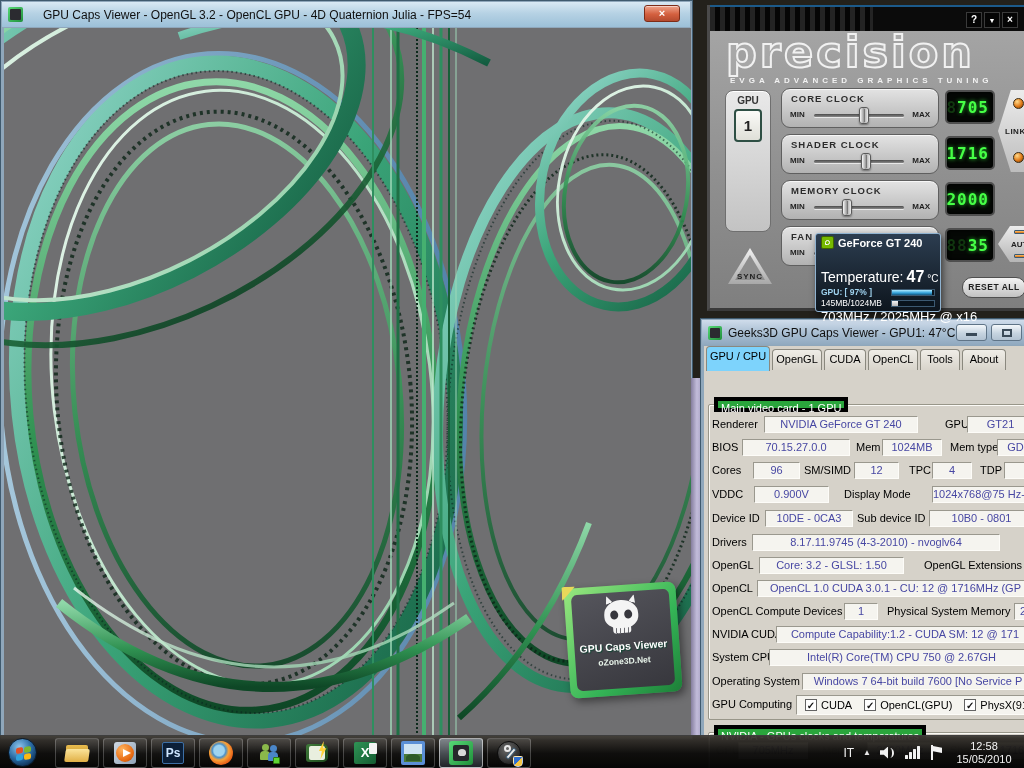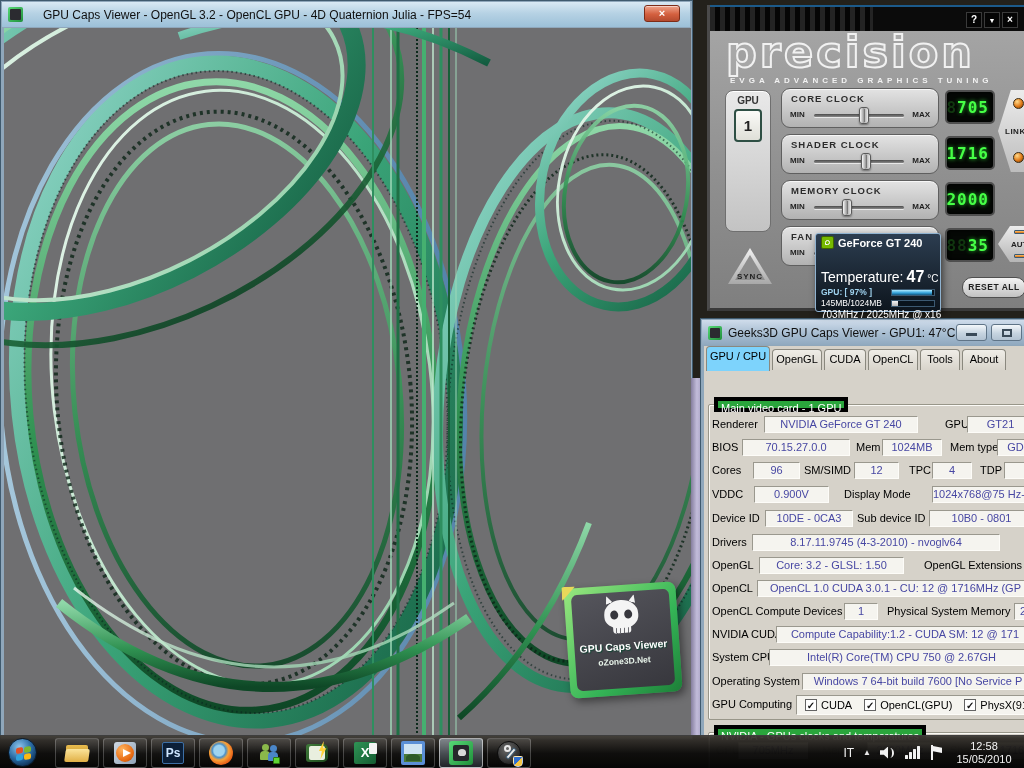--- a/index.html
+++ b/index.html
@@ -96,21 +96,21 @@
   .tt-templabel { font-size:14px;margin-top:20px; }
   .tt-tempval { font-size:16px; font-weight:bold; }
   .tt-tempunit { font-size:10px; }
   .tt-row { display:flex; align-items:center; justify-content:space-between; margin-top:1px; }
   .tt-small { font-size:8.5px; white-space:nowrap; }
   .tt-usage { color:#9fd2ee;font-weight:bold; }
   .bar { height:7px; background:#09141d; border:1px solid #3c5a72; width:44px; position:relative; flex:none; }
   .bar i { position:absolute; left:0; top:0; bottom:0; }
   .bar-gpu i { width:96%; background:linear-gradient(180deg,#aeeaff,#2f9fd8 60%,#15567e); }
   .bar-mem i { width:15%; background:linear-gradient(180deg,#f5f5f5,#b9b9b9); }
-  .tt-clocks { text-align:right; font-size:10px; margin-top:1px; white-space:nowrap; }
+  .tt-clocks { text-align:right; font-size:13px; margin-top:1px; white-space:nowrap; }
 
   
   .caps { position:absolute; left:700px; top:318px; width:334px; height:420px; background:#8fa7bb; border:1px solid #3f5a6e; z-index:4; }
   .caps-title { position:absolute; left:1px; top:1px; right:0; height:25px;
     background:linear-gradient(180deg,#cfdceb,#a7bdd1 55%,#90a9bf); display:flex; align-items:center; gap:6px; padding:0 6px; }
   .caps-title-text { font-size:12px; color:#101010; white-space:nowrap; }
   .winbtn { position:absolute; top:5px; width:31px; height:17px; border-radius:3px; border:1px solid #5f7487;
     background:linear-gradient(180deg,#f4f8fb,#c6d4e0 55%,#b2c3d2); }
   .winbtn .dash { position:absolute; left:9px; bottom:4px; width:11px; height:3px; background:#3a4a58; }
   .winbtn .box { position:absolute; left:10px; top:4px; width:10px; height:8px; border:2px solid #3a4a58; }

